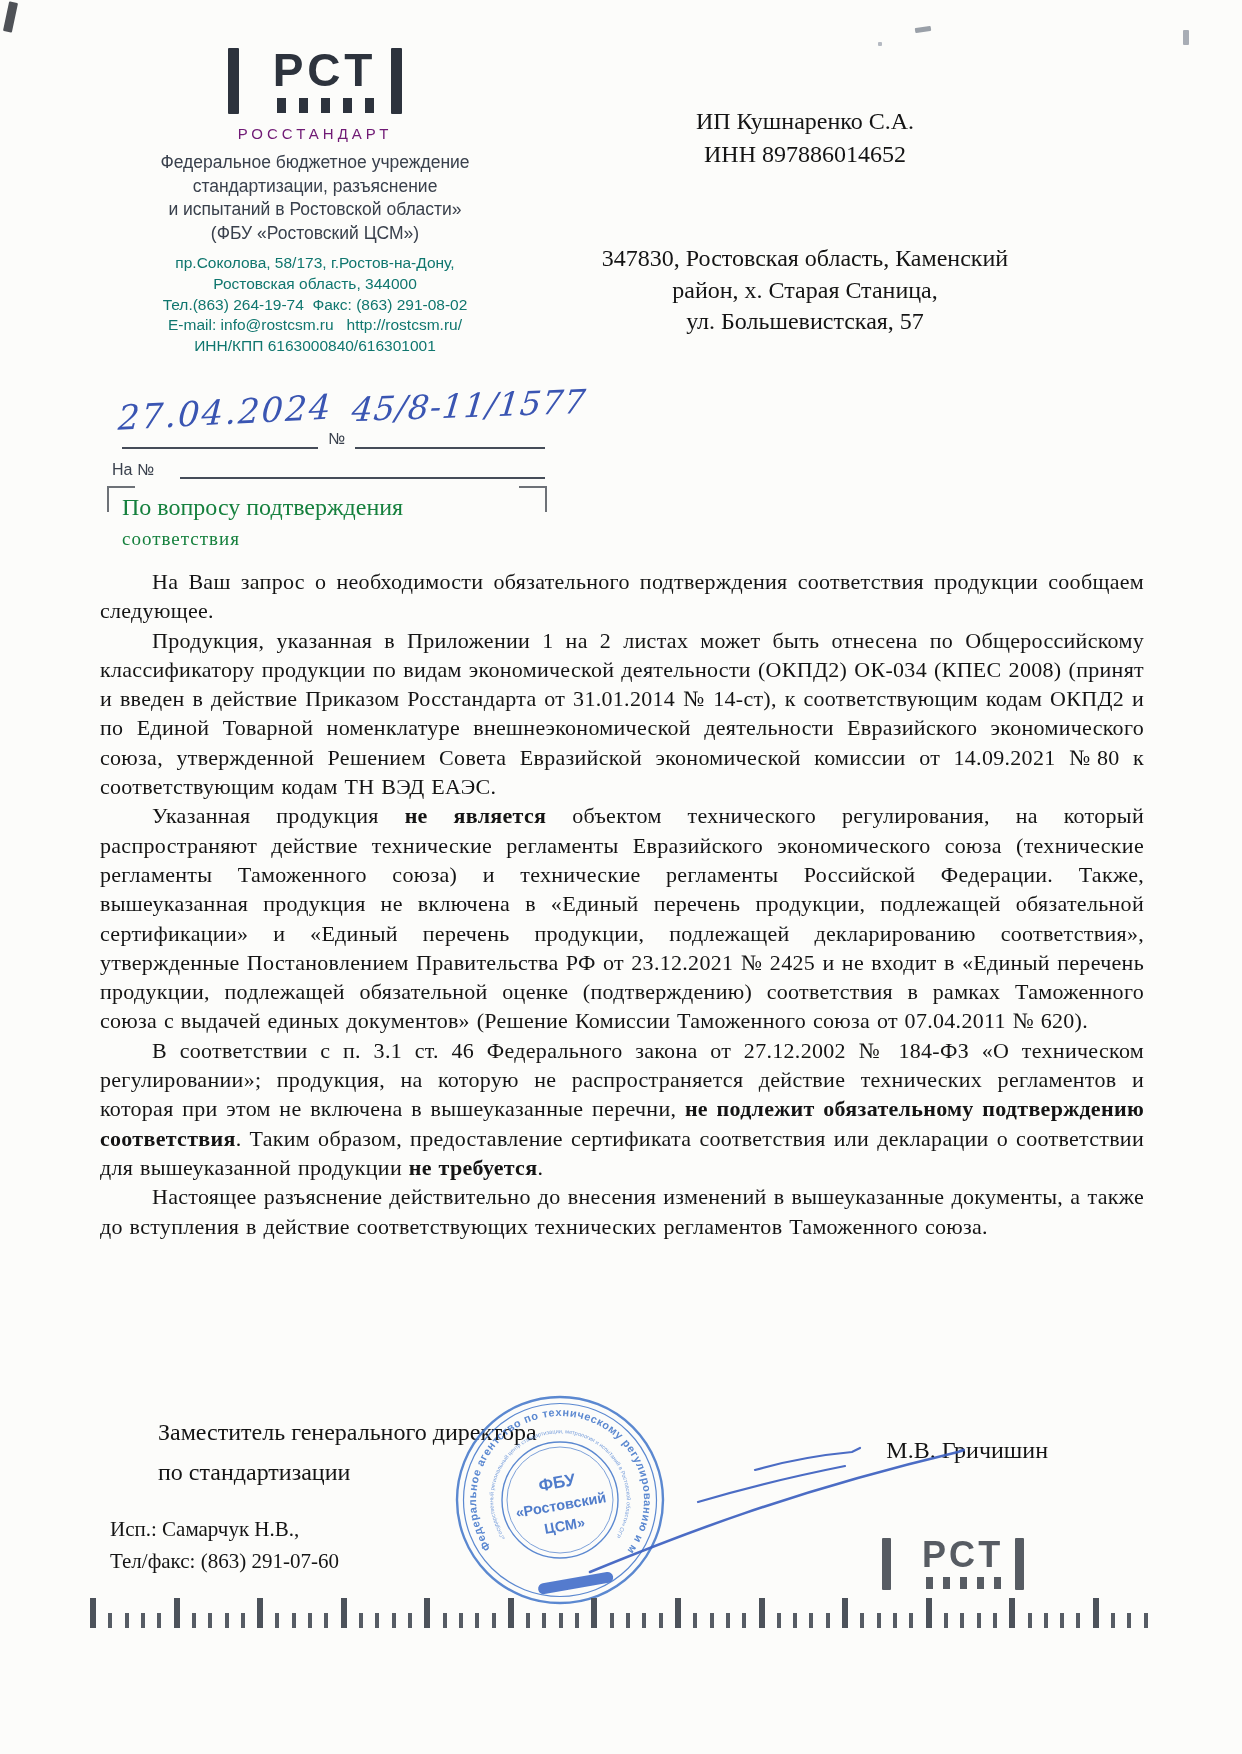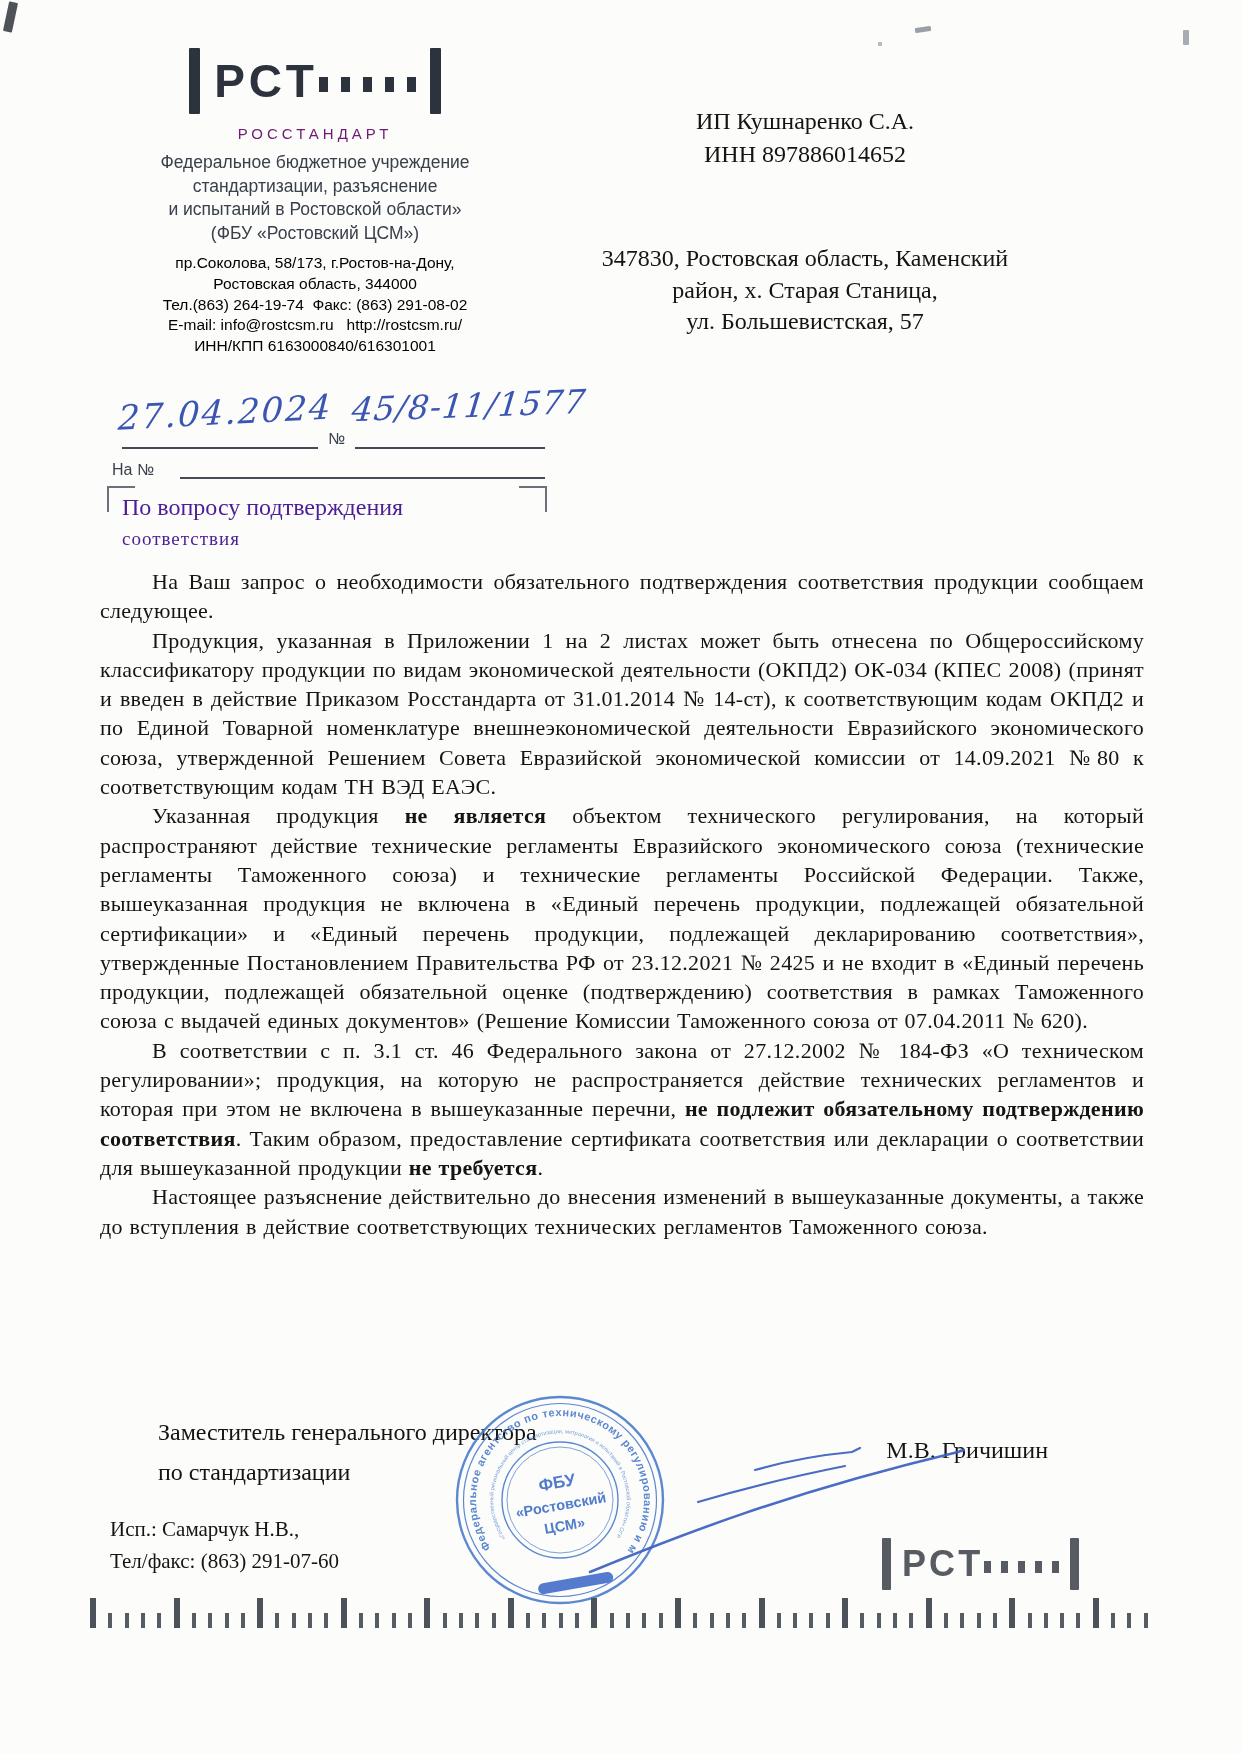--- a/index.html
+++ b/index.html
@@ -6,40 +6,40 @@
   .page{
     position:relative; width:1242px; height:1754px; margin:0 auto;
     background:#fcfcfa; overflow:hidden;
     font-family:"Liberation Serif","DejaVu Serif",serif; color:#141414;
   }
   
   .letterhead{position:absolute; left:95px; top:0; width:440px; text-align:center;
     font-family:"Liberation Sans","DejaVu Sans",sans-serif; color:#3a414d;}
   .rst-logo{display:flex; align-items:stretch; justify-content:center; gap:14px; height:66px; margin-top:48px;}
   .rst-logo .bar{width:11px; background:#2d333d; border-radius:1px;}
-  .rst-logo .mid{display:flex; align-items:center;}
+  .rst-logo .mid{display:flex; flex-direction:column; align-items:center;margin-left:20px;}
   .rst-logo .letters{font-family:"Liberation Sans",sans-serif; font-weight:800; font-size:46px; line-height:44px; letter-spacing:5px; color:#2d333d;}
   .rst-logo .feet{display:flex; gap:13px; margin-top:6px;}
   .rst-logo .feet i{display:block; width:9px; height:15px; background:#2d333d;}
   .agency{margin-top:11px; font-size:15px; font-weight:normal; letter-spacing:4px; color:#701a75;}
   .orgline{font-size:17.5px; line-height:23.5px; font-weight:500; color:#39404c; white-space:pre-wrap;}
   .org-block{margin-top:9px;}
   .contact-block{margin-top:8px;}
-  .contactline{font-size:15.5px; line-height:20.8px; color:#000000; white-space:pre-wrap;}
+  .contactline{font-size:15.5px; line-height:20.8px; color:#0f766e; white-space:pre-wrap;}
   
   .hand{position:absolute; font-family:"DejaVu Serif",serif; font-style:italic; color:#3a55b2;}
   .hand.date{left:118px; top:392px; font-size:34px; transform:rotate(-3deg) skewX(-6deg); letter-spacing:2px;}
   .hand.number{left:352px; top:386px; font-size:33px; transform:rotate(-2deg) skewX(-8deg); letter-spacing:1px;}
   .uline{position:absolute; border-bottom:2px solid #454c58;}
   .lbl{position:absolute; font-family:"Liberation Sans",sans-serif; font-size:16px; color:#3a414d;}
   
   .corner{position:absolute; width:26px; height:24px;}
   .corner.tl{border-top:2px solid #6d7177; border-left:2px solid #6d7177;}
   .corner.tr{border-top:2px solid #6d7177; border-right:2px solid #6d7177;}
-  .subject{position:absolute; left:122px; top:494px; color:#4c1d95;}
+  .subject{position:absolute; left:122px; top:494px; color:#15803d;}
   .subject .l1{font-size:24px;}
   .subject .l2{font-size:19px; letter-spacing:1px; margin-top:7px;}
   
   .recipient{position:absolute; left:560px; top:105px; width:490px; text-align:center; font-size:24px; line-height:33px;}
   .recipient-addr{position:absolute; left:560px; top:243px; width:490px; text-align:center; font-size:24px; line-height:31.5px;}
   
   .body-text{position:absolute; left:100px; top:567px; width:1044px;
     font-size:22px; line-height:29.3px; text-align:justify; letter-spacing:0.3px; word-spacing:1px;}
   .body-text p{margin:0; text-indent:52px;}
   .bold{font-weight:bold;}

